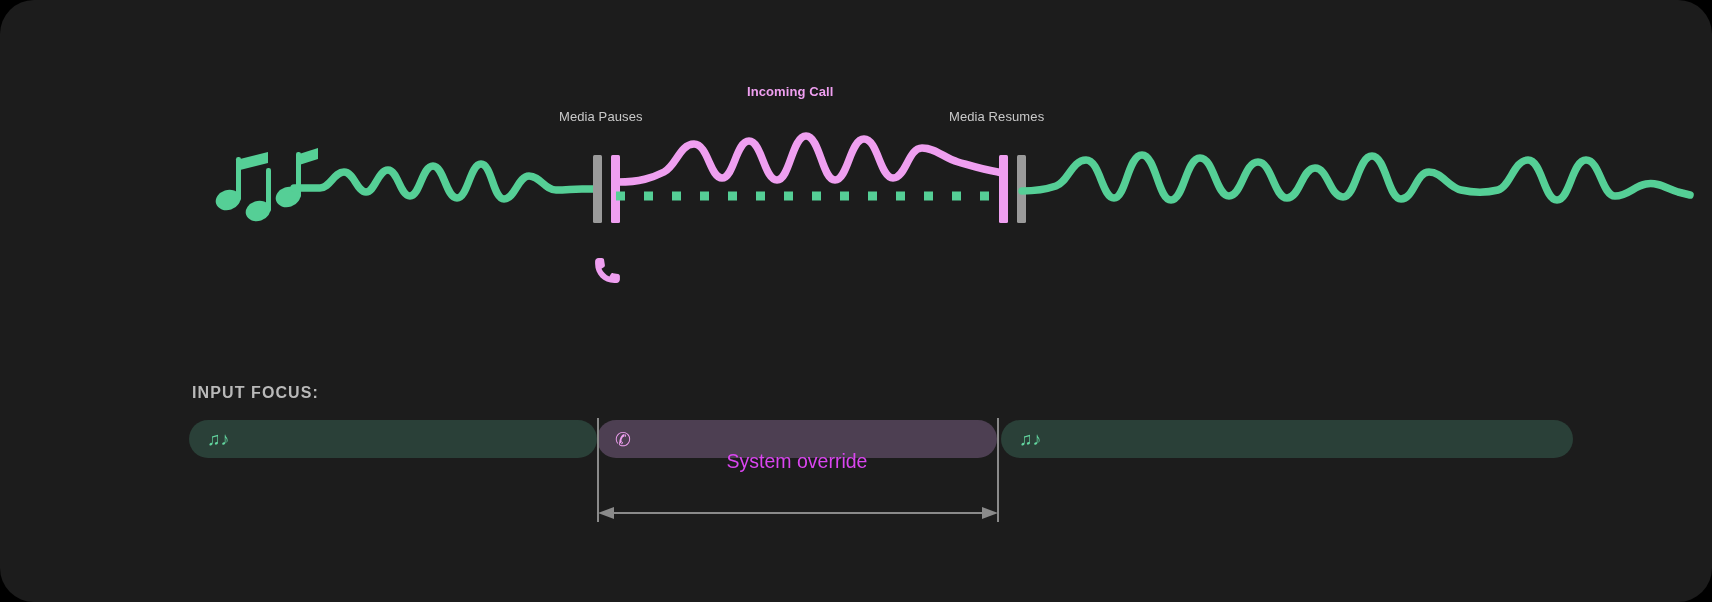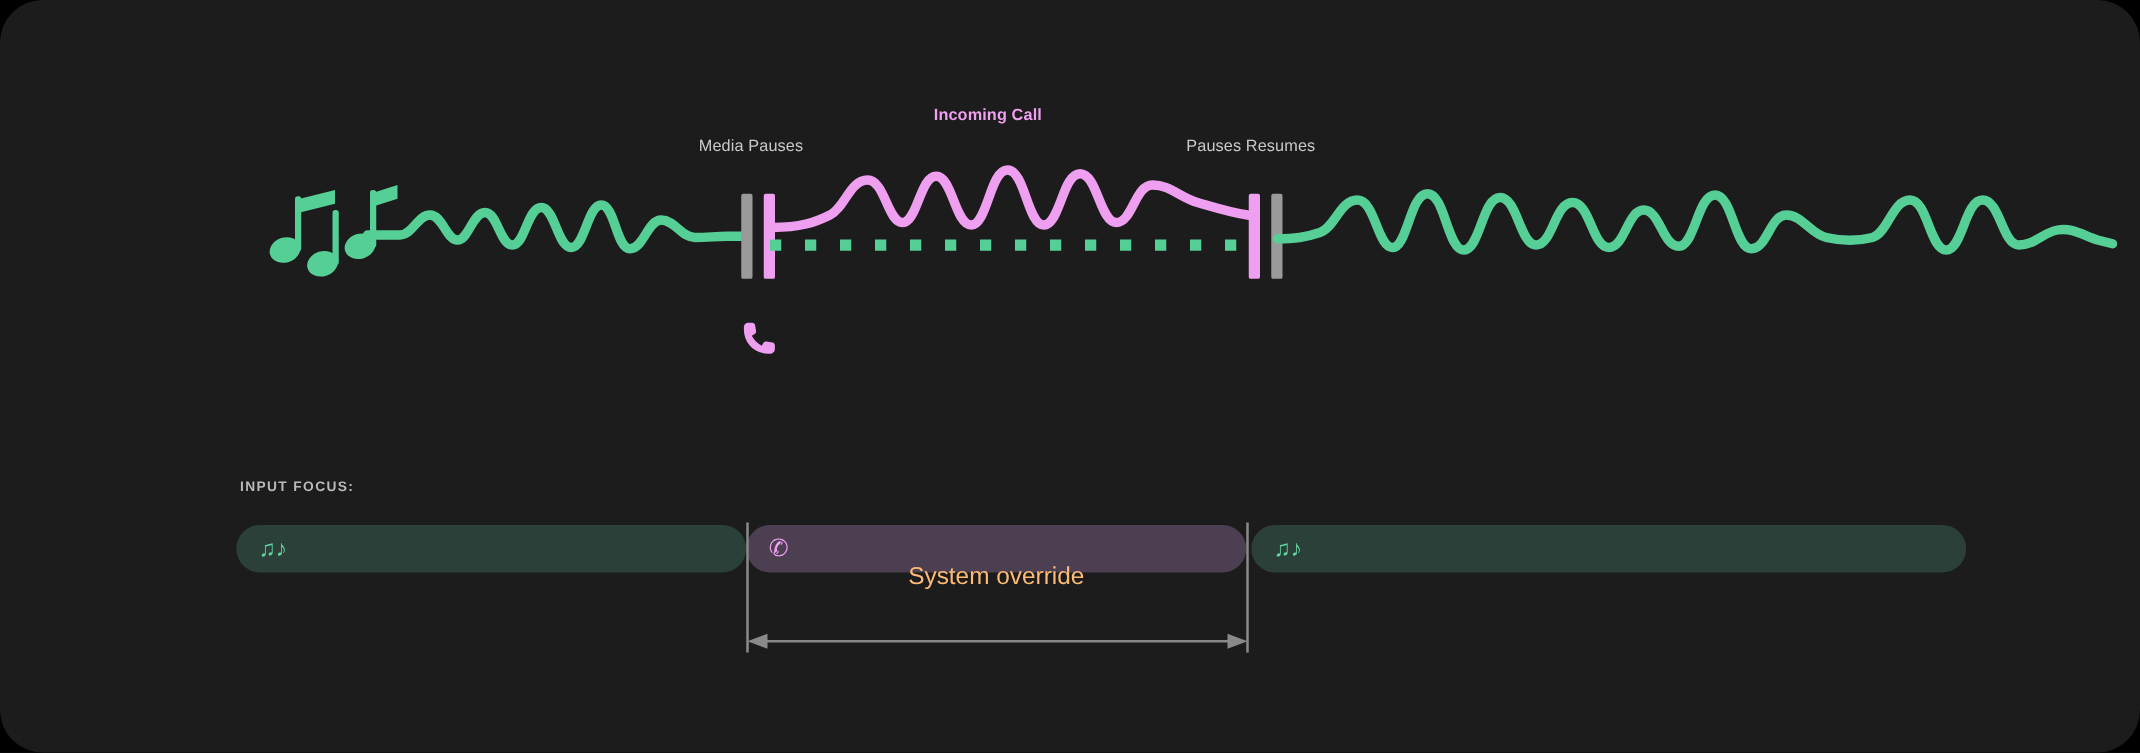--- a/index.html
+++ b/index.html
@@ -62,21 +62,21 @@
     left: 0;
     top: 330px;
     width: 1712px;
     height: 272px;
   }
 
   #focus-caption {
     position: absolute;
     left: 192px;
     top: 54px;
-    font-size: 11px;
+    font-size: 16px;
     font-weight: 700;
     letter-spacing: 1.1px;
     color: #b9b9b9;
     white-space: nowrap;
   }
 
   .focus-bar {
     position: absolute;
     top: 90px;
     height: 38px;
@@ -122,21 +122,21 @@
     left: 0;
     top: 0;
   }
   #override-label {
     position: absolute;
     left: 597px;
     top: 120px;
     width: 400px;
     text-align: center;
     font-size: 19.5px;
-    color: #fdba74;
+    color: #d946ef;
     white-space: nowrap;
   }
 </style>
 </head>
 <body>
 
 <div id="card">
 
   <div id="timeline">
 
@@ -218,21 +218,21 @@
                C1600,160 1602,196 1615,196
                C1628,196 1634,186 1646,184
                C1658,182 1666,188 1678,192
                L1690,195"></path>
     </svg>
 
     <div class="tl-label" id="label-media-pauses">Media Pauses</div>
 
     <div class="tl-label" id="label-incoming-call">Incoming Call</div>
 
-    <div class="tl-label" id="label-media-resumes">Pauses Resumes</div>
+    <div class="tl-label" id="label-media-resumes">Media Resumes</div>
 
     <svg width="1712" height="330" viewBox="0 0 1712 330" style="position:absolute;left:0;top:0;">
       <g transform="translate(592,255) scale(1.55)" fill="#ef9ff0">
         <path d="M4.2,2.0 C3.0,2.0 2.0,3.0 2.0,4.2 L2.0,5.6
                  C2.0,12.6 7.4,18.0 14.4,18.0 L15.8,18.0
                  C17.0,18.0 18.0,17.0 18.0,15.8 L18.0,13.6
                  C18.0,12.9 17.5,12.3 16.8,12.2 L13.6,11.7
                  C13.0,11.6 12.4,11.9 12.1,12.4 L11.2,13.9
                  C9.0,12.8 7.2,11.0 6.1,8.8 L7.6,7.9
                  C8.1,7.6 8.4,7.0 8.3,6.4 L7.8,3.2

